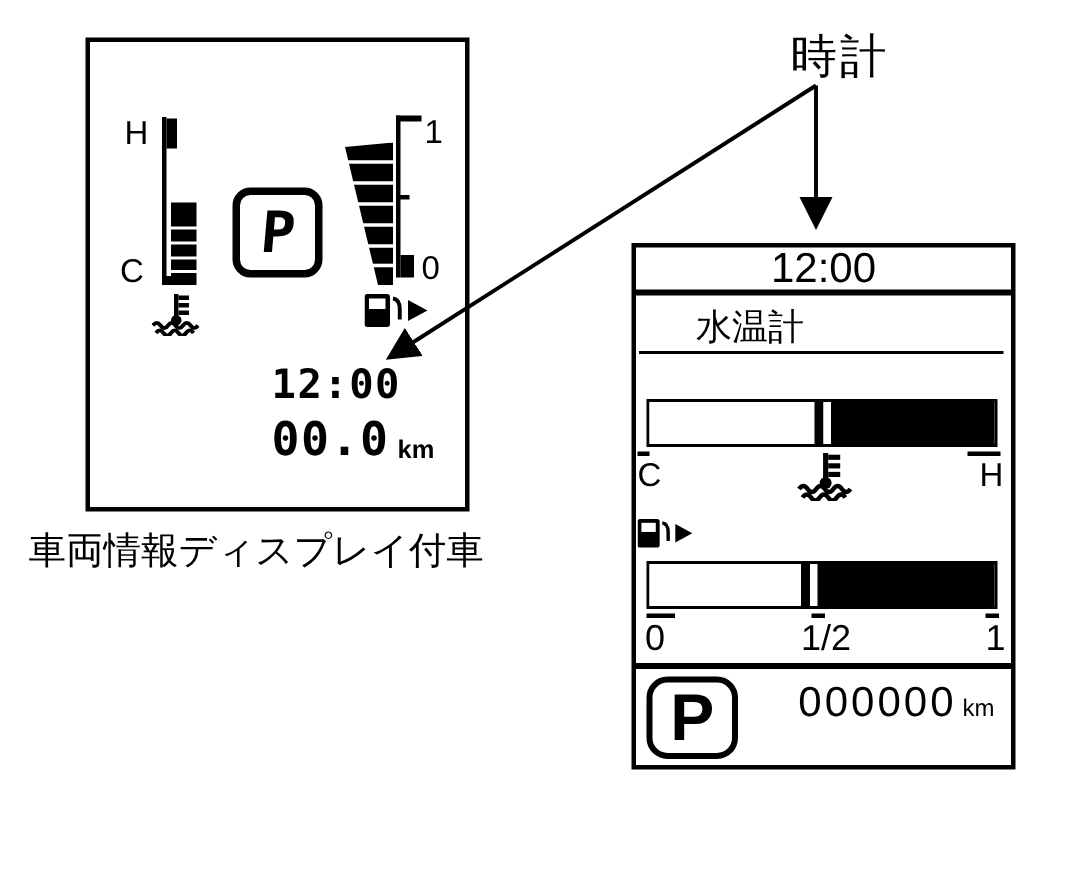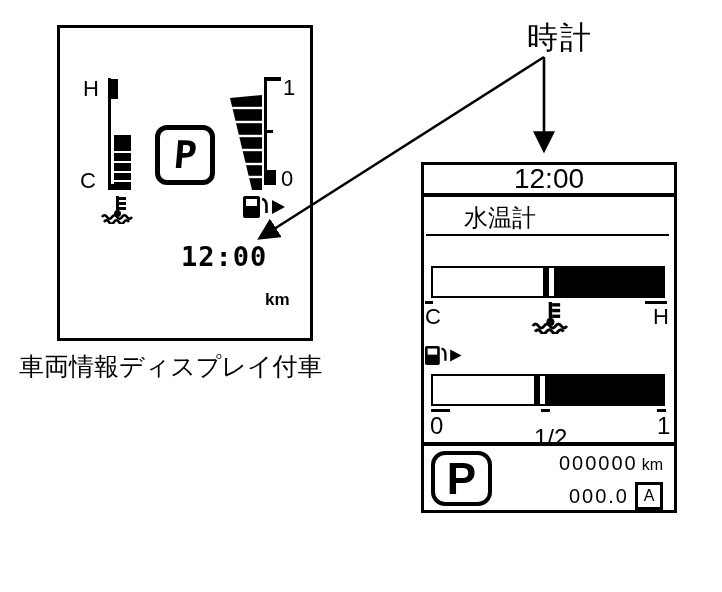--- a/index.html
+++ b/index.html
@@ -46,21 +46,21 @@
   .hgauge .fill{background:#000;height:100%;flex:1;}
   .tick{background:#000;height:3px;}
   .cd-lab{font-size:22px;line-height:1;}
   .cd-num{font-size:24px;line-height:1;}
   .cd-divider{left:0;top:277px;width:250px;height:4px;background:#000;}
   .gear-box-color{left:7px;top:286px;width:61px;height:55px;border:4px solid #000;border-radius:14px;box-sizing:border-box;
     display:flex;align-items:center;justify-content:center;}
   .gear-box-color span{font-size:44px;font-weight:bold;line-height:1;}
   .odo-block{right:11px;top:287px;text-align:right;}
   .odo-row{height:30px;white-space:nowrap;}
-  .odo-digits{font-size:20px;letter-spacing:2px;}
+  .odo-digits{font-size:28px;letter-spacing:2px;}
   .odo-unit{font-size:16px;margin-left:4px;}
   .trip-mode-box{display:inline-block;width:22px;height:22px;border:3px solid #000;font-size:16px;line-height:22px;
     text-align:center;margin-left:6px;vertical-align:2px;letter-spacing:0;}
 </style>
 </head>
 <body>
 
 <div class="canvas">
 
   <div class="abs mono-display">
@@ -111,20 +111,21 @@
     <div class="abs lab" style="left:221px;top:140px;">0</div>
 
     <svg class="abs" style="left:183px;top:166px;" width="46" height="26" viewBox="0 0 46 26">
       <rect x="0" y="2" width="17" height="22" rx="2" fill="#000"></rect>
       <rect x="3" y="5" width="11" height="7" fill="#fff"></rect>
       <path d="M19,5 c3.5,0.5 4.5,3.5 4.5,7 v7" stroke="#000" stroke-width="2.6" fill="none"></path>
       <polygon points="29,6 42,13 29,20" fill="#000"></polygon>
     </svg>
 
     <div class="abs seg-digits mono-clock">12:00</div>
+    <div class="abs seg-digits mono-odo">00.0</div>
     <div class="abs mono-odo-unit">km</div>
   </div>
 
   <div class="abs jp caption-left">車両情報ディスプレイ付車</div>
 
   <div class="abs jp callout-label">時計</div>
   <svg class="abs arrows" viewBox="0 0 722 592">
     <defs>
       <marker id="arw" viewBox="0 0 10 10" refX="8.5" refY="5" markerWidth="8.5" markerHeight="8.5" orient="auto">
         <path d="M0,0 L10,5 L0,10 z" fill="#000"></path>
@@ -172,32 +173,29 @@
     <div class="abs hgauge" style="left:7px;top:209px;">
       <div class="empty" style="width: 44%;"></div>
       <div class="needle"></div>
       <div class="gap"></div>
       <div class="fill"></div>
     </div>
     <div class="abs tick" style="left:7px;top:244px;width:19px;"></div>
     <div class="abs tick" style="left:117px;top:244px;width:9px;"></div>
     <div class="abs tick" style="left:233px;top:244px;width:9px;"></div>
     <div class="abs cd-num" style="left:6px;top:249px;">0</div>
-    <div class="abs cd-num" style="left:110px;top:249px;margin-top:12px;">1/2</div>
+    <div class="abs cd-num" style="left:110px;top:249px;">1/2</div>
     <div class="abs cd-num" style="left:233px;top:249px;">1</div>
 
     <div class="abs cd-divider"></div>
 
     <div class="abs gear-box-color">
       <span>P</span>
     </div>
     <div class="abs odo-block">
       <div class="odo-row">
         <span class="odo-digits">000000</span><span class="odo-unit">km</span>
       </div>
-      <div class="odo-row">
-        <span class="odo-digits">000.0</span><span class="trip-mode-box">A</span>
-      </div>
     </div>
   </div>
 
 
 </div>
 
 </body></html>

